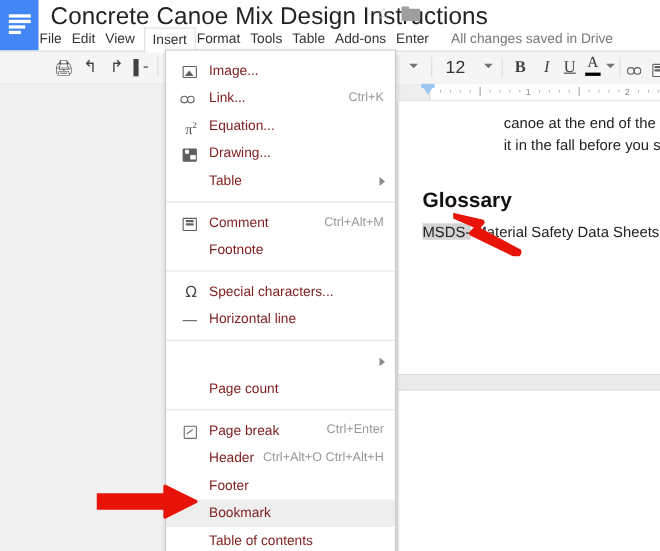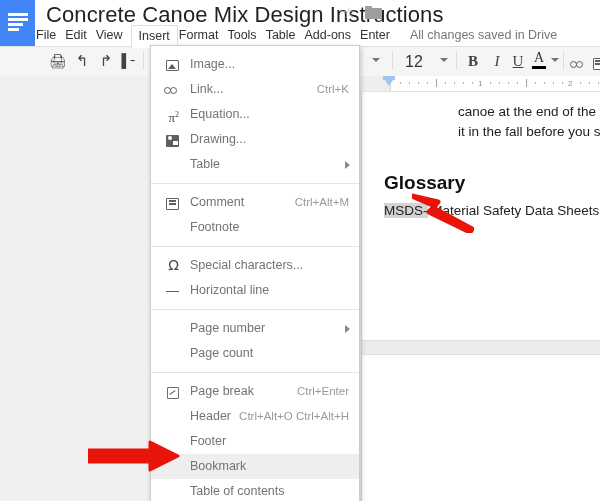--- a/index.html
+++ b/index.html
@@ -310,21 +310,21 @@
     padding: 0 8px 0 0;
     white-space: nowrap;
   }
   .menu-item:hover, .menu-item.hovered {
     background: #eeeeee;
   }
   .menu-item .mlabel {
     position: absolute;
     left: 39px; top: 0;
     line-height: 25px;
-    color: #737373;
+    color: #7f1d1d;
   }
   .menu-item .mshort {
     position: absolute;
     right: 10px; top: 0;
     line-height: 25px;
     color: #999999;
     font-size: 11.5px;
   }
   .menu-item .micon {
     position: absolute;
@@ -633,21 +633,20 @@
     </div>
     <div class="menu-item">
       <span class="micon"><span class="ic-hr"></span></span>
       <span class="mlabel">Horizontal line</span>
       <span class="mshort"></span>
     </div>
 
     <div class="menu-sep"></div>
 
     <div class="menu-item">
-      <span class="mlabel">Page number</span>
       <span class="marrow"></span>
     </div>
     <div class="menu-item">
       <span class="mlabel">Page count</span>
       <span class="mshort"></span>
     </div>
 
     <div class="menu-sep"></div>
 
     <div class="menu-item">

